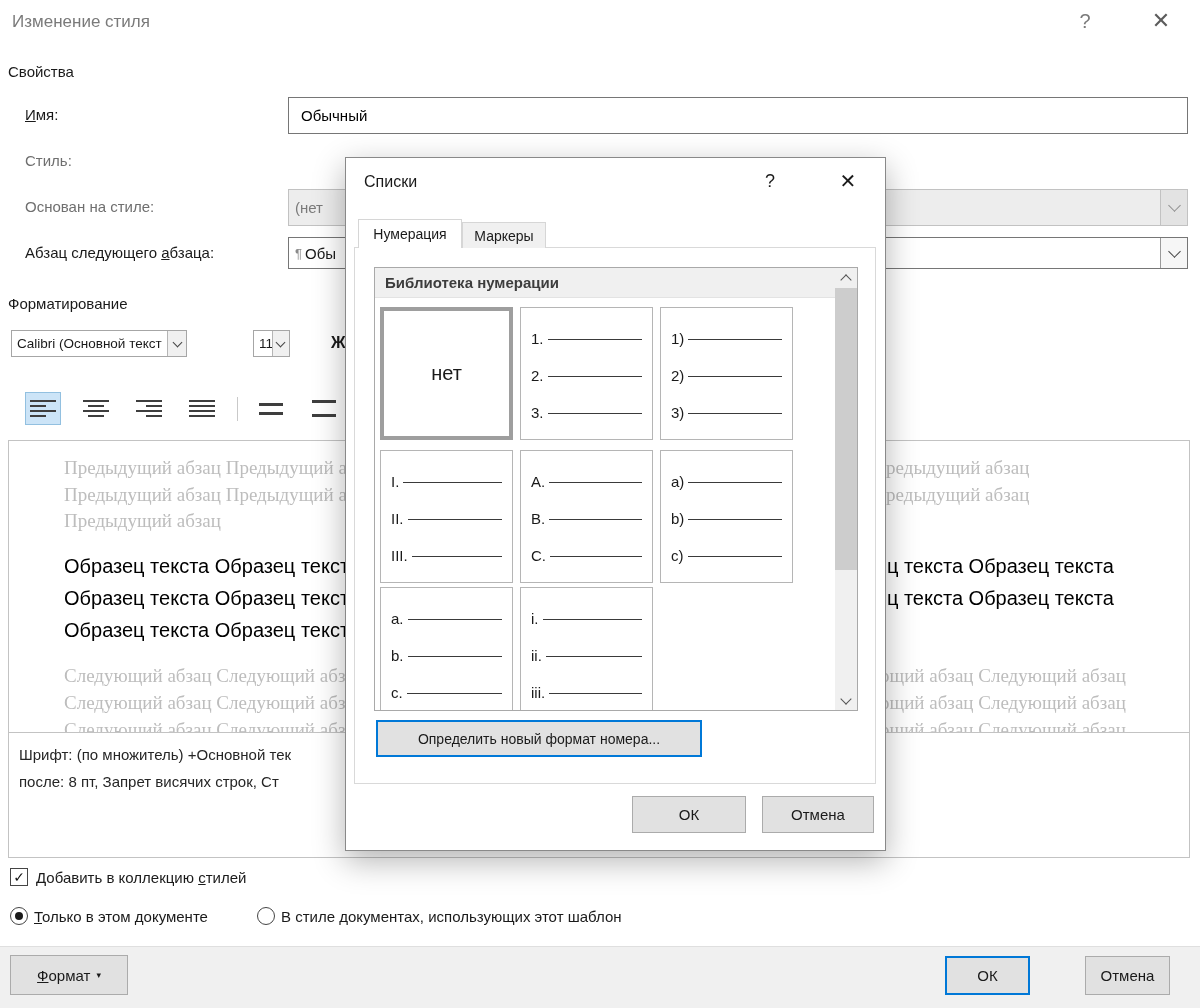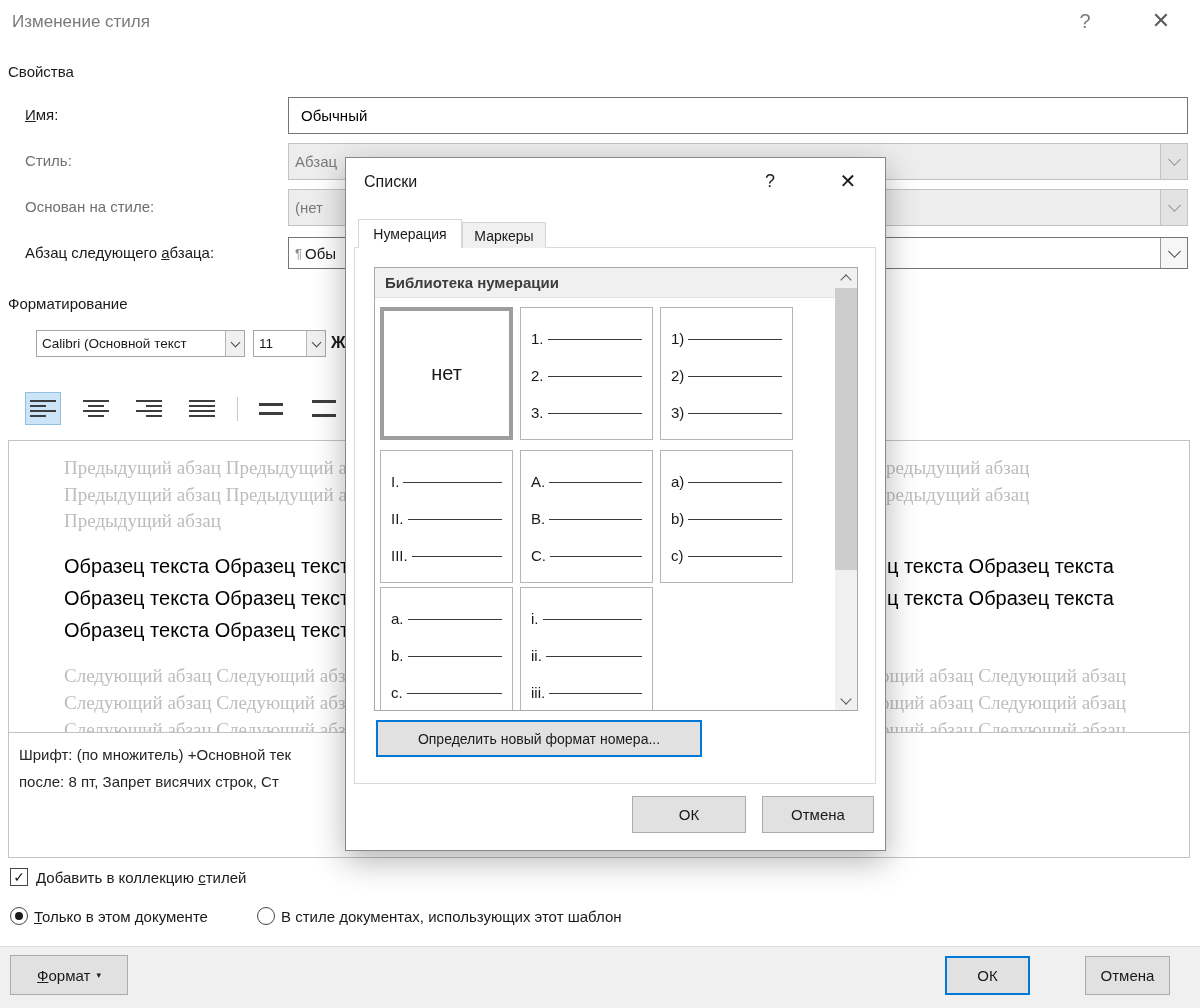--- a/index.html
+++ b/index.html
@@ -24,21 +24,21 @@
   .cval{padding-left:6px;white-space:nowrap;overflow:hidden;}
   .pil{color:#8a8a8a;font-size:13px;margin:0 3px 0 6px;}
   .chev{margin-left:auto;width:26px;align-self:stretch;display:flex;align-items:center;justify-content:center;background:#f6f6f6;border-left:1px solid #9a9a9a;}
   .combo.disabled .chev{background:#e3e3e3;border-left:1px solid #c2c2c2;}
   .chev i{display:block;width:8px;height:8px;border-right:1.6px solid #454545;border-bottom:1.6px solid #454545;
           transform:rotate(45deg);margin-top:-4px;}
   .combo.disabled .chev i{border-color:#8f8f8f;}
   
   .scombo{position:absolute;box-sizing:border-box;display:flex;align-items:center;background:#fff;
           border:1px solid #a6a6a6;font-size:13.5px;height:27px;top:330px;}
-  .fontc{left:36px;width:209px}.sizec{left:253px;width:73px}
+  .fontc{left:11px;width:176px}.sizec{left:253px;width:37px}
   .scombo .cval{padding-left:5px;}
   .scombo .chev{width:18px;background:#f0f0f0;border-left:1px solid #b5b5b5;}
   .scombo .chev i{width:6px;height:6px;margin-top:-3px;}
   .boldglyph{position:absolute;left:331px;top:334px;font-size:16px;font-weight:bold;}
   
   .tbtn{position:absolute;top:392px;width:36px;height:33px;display:flex;align-items:center;justify-content:center;box-sizing:border-box;}
   .tbtn.sel{background:#cce4f7;border:1px solid #92c0e0;}
   .b1{left:25px}.b2{left:78px}.b3{left:131px}.b4{left:184px}.sp1p{left:253px}.sp2p{left:306px}
   .aicon{display:flex;flex-direction:column;justify-content:space-between;width:26px;height:17px;}
   .aicon i{display:block;height:2px;background:#3e3e3e;}
@@ -121,26 +121,20 @@
   <div class="mtitle">Изменение стиля</div>
   <div class="mhelp">?</div>
   <div class="mclose">✕</div>
 
   <div class="sechead s1">Свойства</div>
 
   <div class="lbl r1"><span></span><span class="key">И</span><span>мя:</span></div>
   <input class="txtinput" value="Обычный" style="">
 
   <div class="lbl gray r2">Стиль:</div>
-  <div class="combo disabled r2v">
-    <span class="cval">Абзац</span>
-    <span class="chev">
-        <i></i>
-      </span>
-  </div>
 
   <div class="lbl gray r3">Основан на стиле:</div>
   <div class="combo disabled r3v">
     <span class="cval">(нет</span>
     <span class="chev">
         <i></i>
       </span>
   </div>
 
   <div class="lbl r4"><span>Абзац следующего </span><span class="key">а</span><span>бзаца:</span></div>

